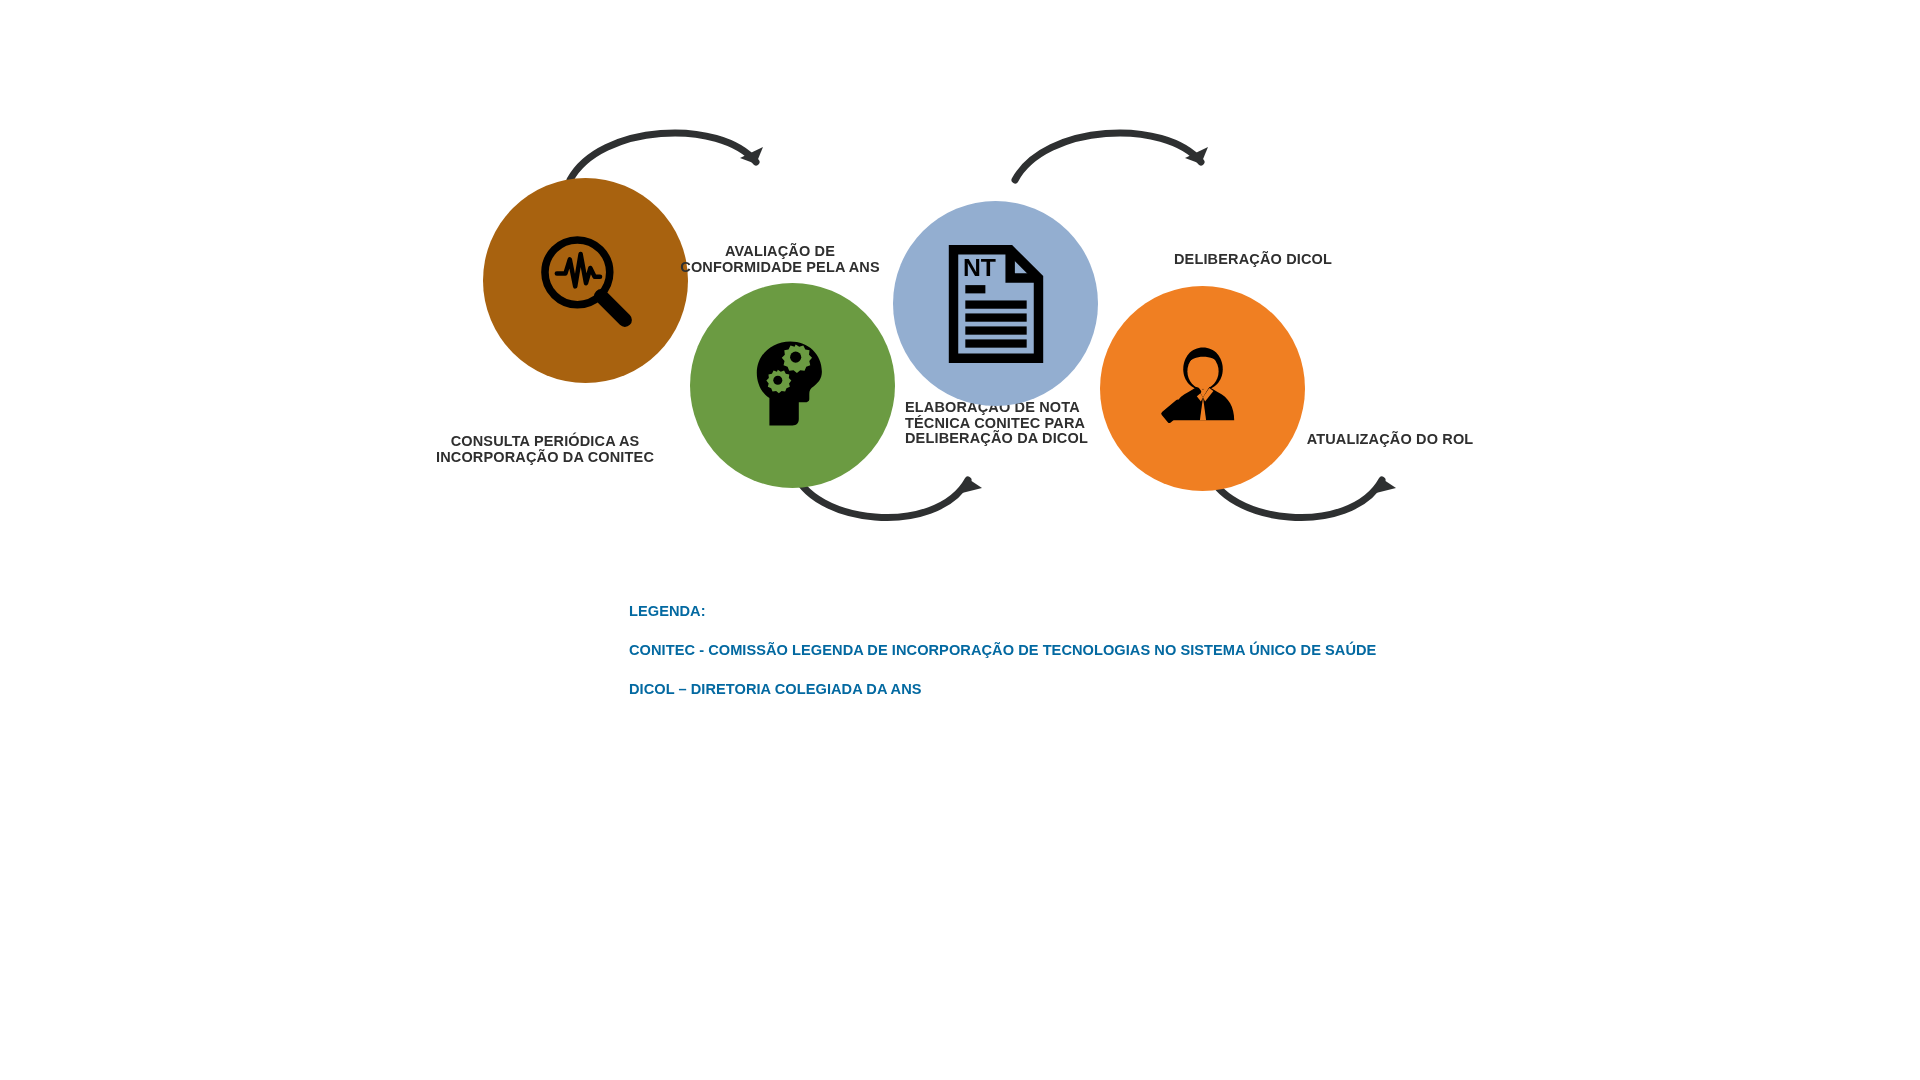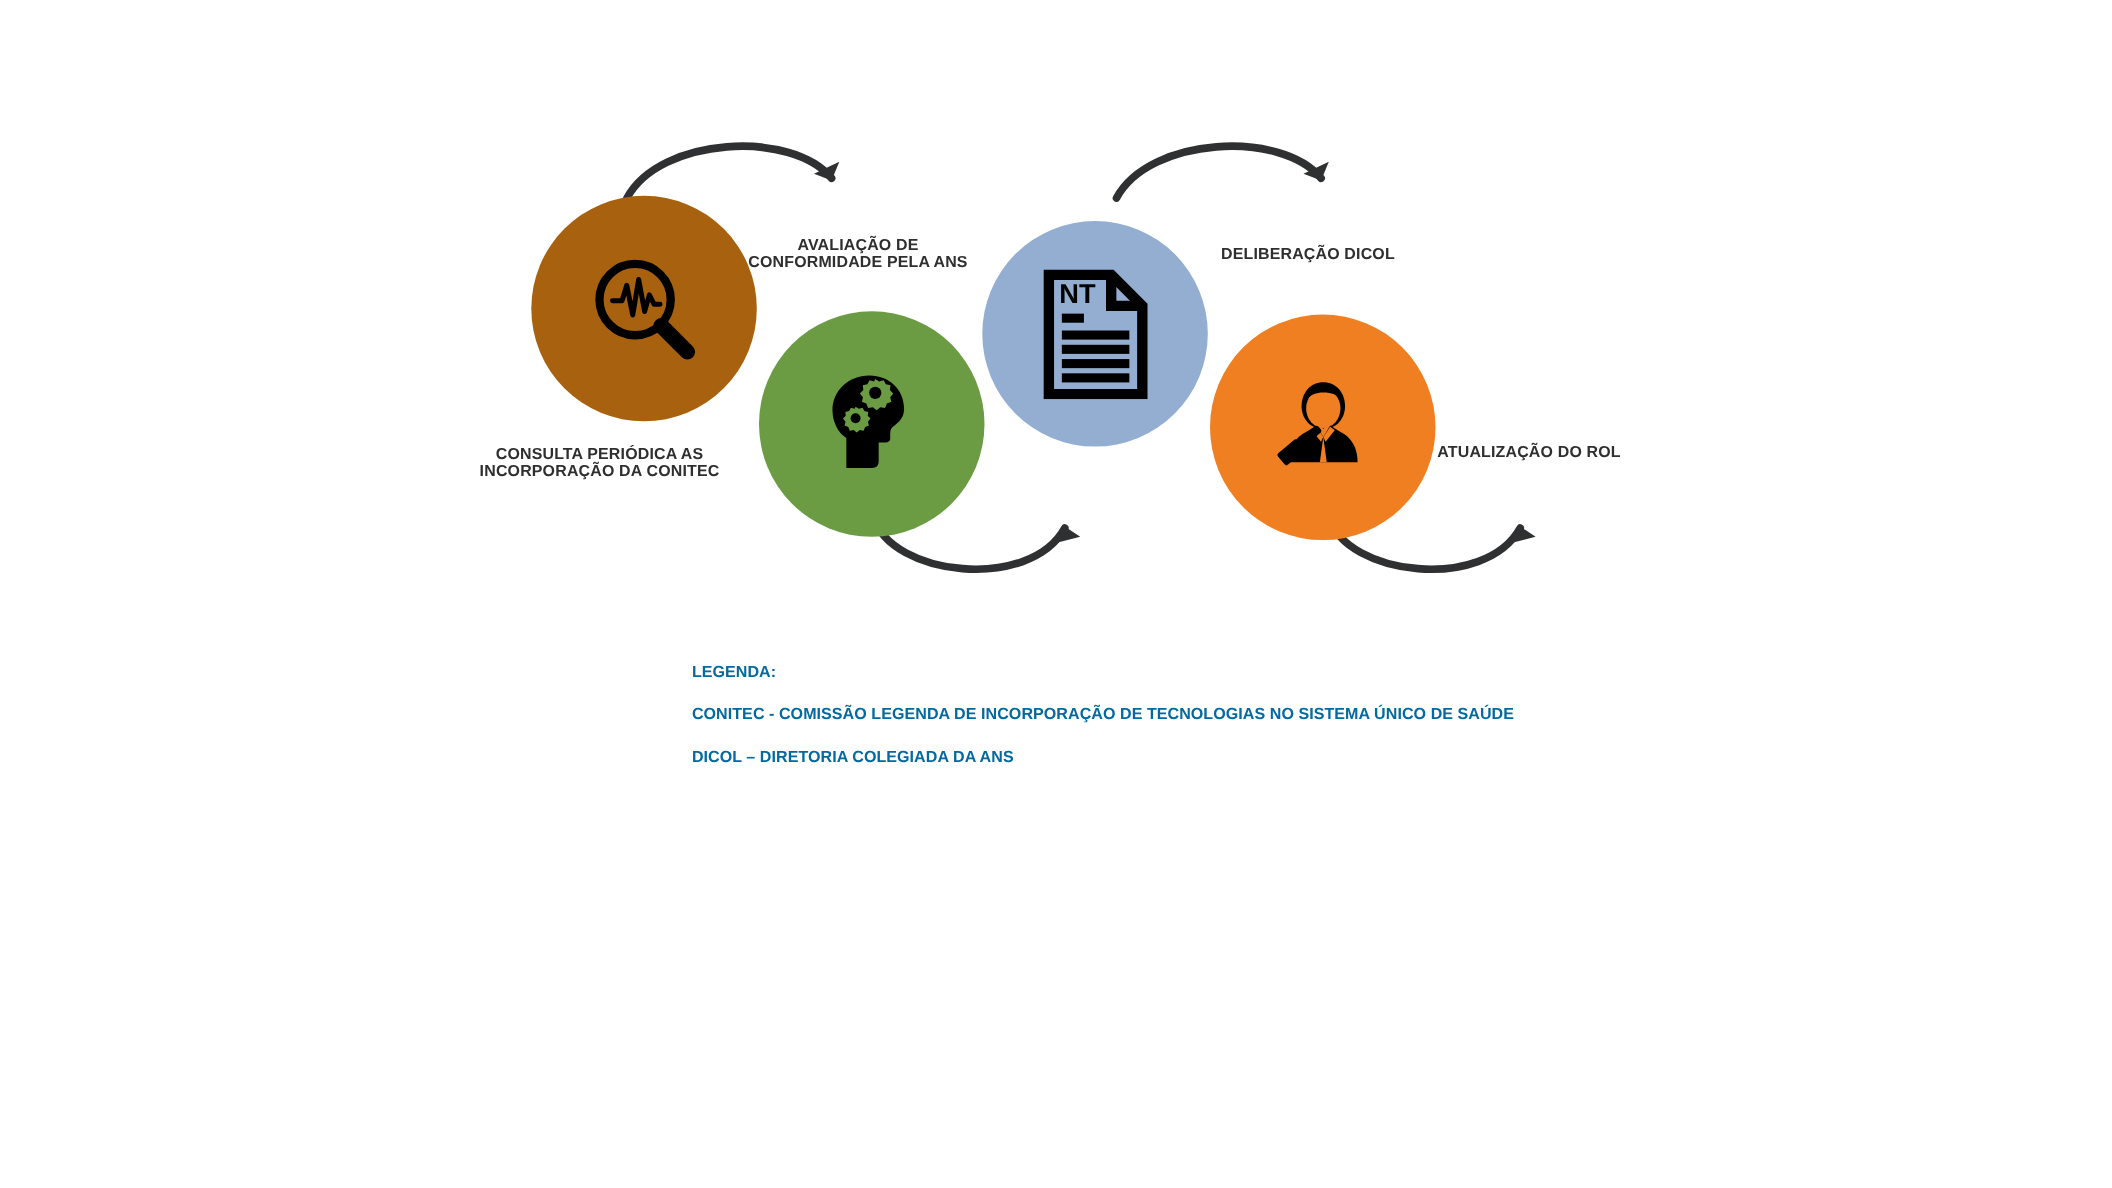--- a/index.html
+++ b/index.html
@@ -10,21 +10,21 @@
   #stage{position:absolute;left:0;top:0;width:1920px;height:1080px;}
 
   .circle{position:absolute;border-radius:50%;display:flex;align-items:center;justify-content:center;}
   .circle svg{display:block;}
 
   .label{
     position:absolute;color:#2f2f2f;font-weight:bold;
     font-size:14.5px;line-height:15.5px;letter-spacing:.15px;
     text-align:center;white-space:pre-line;
   }
-  .label.c-left{text-align:center;}
+  .label.c-left{text-align:center;margin-top:28px;}
   .label.l-left{text-align:left;}
 
   .arrow{position:absolute;}
   .arrow svg{display:block;overflow:visible;}
 
   #legend{
     position:absolute;left:629px;top:582px;color:#0369a1;
     font-weight:bold;font-size:14.6px;line-height:19.6px;letter-spacing:.05px;
     text-align:left;white-space:pre-line;
   }
@@ -90,20 +90,23 @@
         <circle cx="53" cy="23" r="5.3" fill="#000"></circle>
         <g fill="#6B9B42">
           <path d="M36,45 m0,-10 l2.8,1.8 3.2,-1 1.6,3 3.3,0.7 -0.4,3.4 2.4,2.4 -2.2,2.7
                    0.8,3.3 -3.2,1.2 -1.3,3.2 -3.4,-0.5 -2.6,2.2 -2.6,-2.2 -3.4,0.5 -1.3,-3.2
                    -3.2,-1.2 0.8,-3.3 -2.2,-2.7 2.4,-2.4 -0.4,-3.4 3.3,-0.7 1.6,-3 3.2,1 Z"></path>
         </g>
         <circle cx="36" cy="45" r="4.3" fill="#000"></circle>
       </svg>
     </span>
   </div>
+  <div class="label l-left" style="left:905px;top:400px;width:260px;text-align:left;">ELABORAÇÃO DE NOTA
+TÉCNICA CONITEC PARA
+DELIBERAÇÃO DA DICOL</div>
 
   <div class="circle" style="left:893px;top:201px;width:205px;height:205px;background:#93AED0;">
     <span>
       <svg width="96" height="118" viewBox="0 0 80 100">
         <path d="M4,4 L52,4 L76,28 L76,96 L4,96 Z" fill="none" stroke="#000" stroke-width="8" stroke-linejoin="miter"></path>
         <path d="M52,4 L52,28 L76,28" fill="none" stroke="#000" stroke-width="8"></path>
         <text x="12" y="26" font-family="'Liberation Sans',sans-serif" font-size="21" font-weight="bold" fill="#000">NT</text>
         <rect x="14" y="34" width="17" height="7" fill="#000"></rect>
         <rect x="14" y="47" width="52" height="7" fill="#000"></rect>
         <rect x="14" y="58" width="52" height="7" fill="#000"></rect>
@@ -127,21 +130,21 @@
         <path d="M50,58 L47,80 L53,80 Z" fill="#F07F22"></path>
         <path d="M44,49 L40,52 L48,62 L50,58 Z" fill="#F07F22"></path>
         <path d="M56,49 L60,52 L52,62 L50,58 Z" fill="#F07F22"></path>
         <g transform="rotate(-40 28 68)">
           <rect x="10" y="60" width="22" height="13" rx="2" fill="#000"></rect>
           <rect x="30" y="63" width="24" height="7" rx="2.5" fill="#000"></rect>
         </g>
       </svg>
     </span>
   </div>
-  <div class="label c-left" style="left:1064px;top:224px;width:250px;font-weight:600;">DELIBERAÇÃO DICOL</div>
+  <div class="label c-left" style="left:1128px;top:224px;width:250px;font-weight:600;">DELIBERAÇÃO DICOL</div>
 
   <div class="label c-left" style="left:1265px;top:404px;width:250px;font-weight:600;">ATUALIZAÇÃO DO ROL</div>
 
   <div id="legend">
     <span class="legend-line">LEGENDA:</span>
     <span class="legend-line">CONITEC - COMISSÃO LEGENDA DE INCORPORAÇÃO DE TECNOLOGIAS NO SISTEMA ÚNICO DE SAÚDE</span>
     <span class="legend-line">DICOL – DIRETORIA COLEGIADA DA ANS</span>
   </div>
 
 </div>

